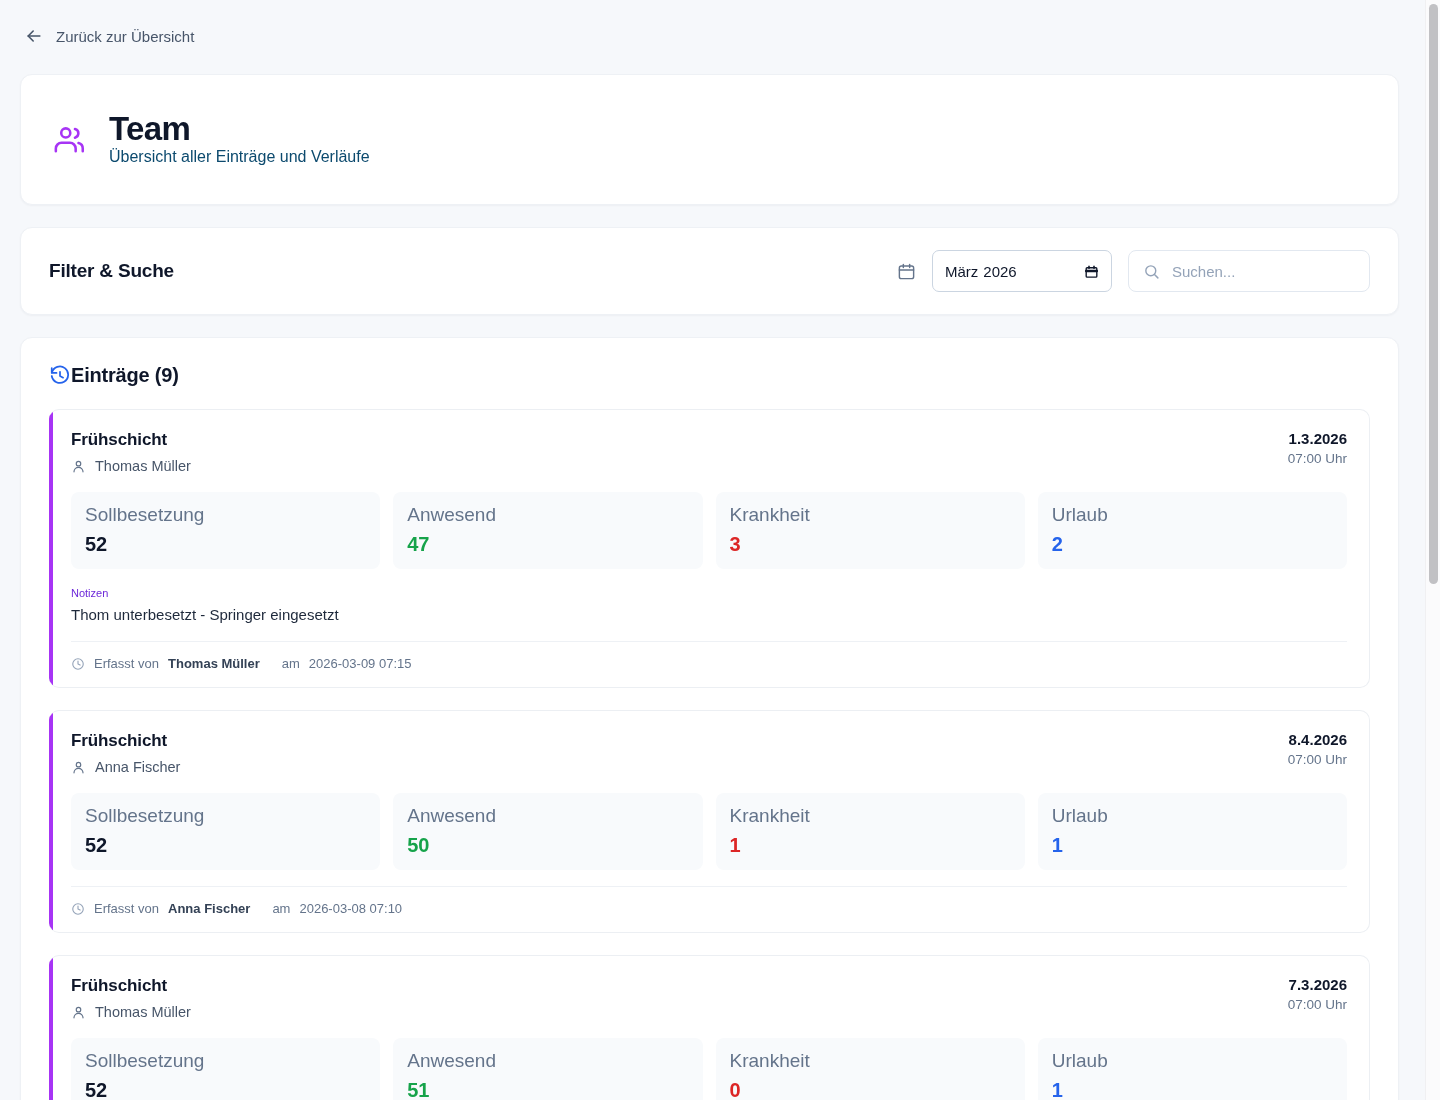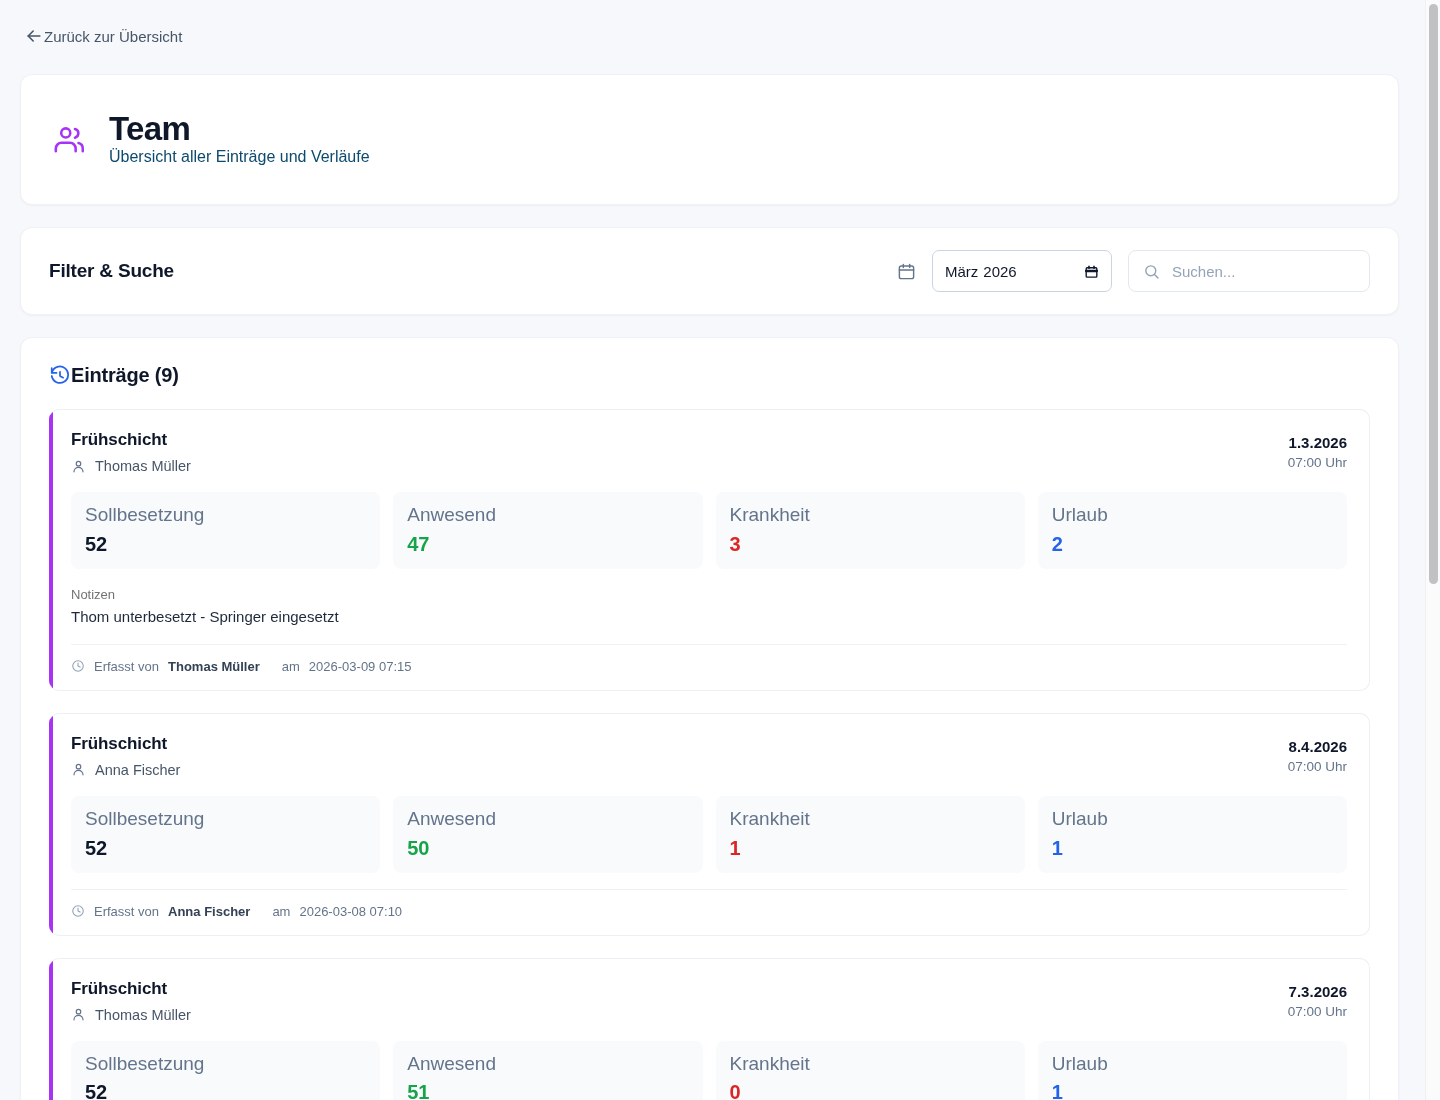--- a/index.html
+++ b/index.html
@@ -28,20 +28,21 @@
 
   #page {
     width: 1419px;
     padding: 20px 20px 0 20px;
   }
 
   
   .back-link {
     display: inline-flex;
     align-items: center;
+    gap: 12px;
     height: 32px;
     color: #475569;
     font-size: 15px;
     cursor: pointer;
     user-select: none;
     margin-left: 4px;
   }
   .back-link .arrow-ic { display: flex; align-items: center; }
 
   
@@ -171,21 +172,21 @@
     content: "";
     position: absolute;
     left: 0; top: 0; bottom: 0;
     width: 4px;
     background: #a734f5;
     border-radius: 10px 0 0 10px;
   }
 
   .entry-top {
     display: flex;
-    align-items: center;
+    align-items: flex-start;
     justify-content: space-between;
     gap: 32px;
   }
   .entry-shift {
     font-size: 17px;
     font-weight: 700;
     color: #0f172a;
     letter-spacing: -0.1px;
   }
   .entry-person {
@@ -231,22 +232,22 @@
     margin-top: 6px;
     line-height: 1.1;
   }
   .v-default { color: #0f172a; }
   .v-green   { color: #16a34a; }
   .v-red     { color: #dc2626; }
   .v-blue    { color: #2563eb; }
 
   .notes { margin-top: 18px; }
   .notes-label {
-    font-size: 13px;
-    color: #737373;
+    font-size: 11px;
+    color: #6d28d9;
     line-height: 1.2;
   }
   .notes-text {
     font-size: 15px;
     color: #1e293b;
     margin-top: 5px;
     line-height: 1.35;
   }
 
   .entry-foot {

